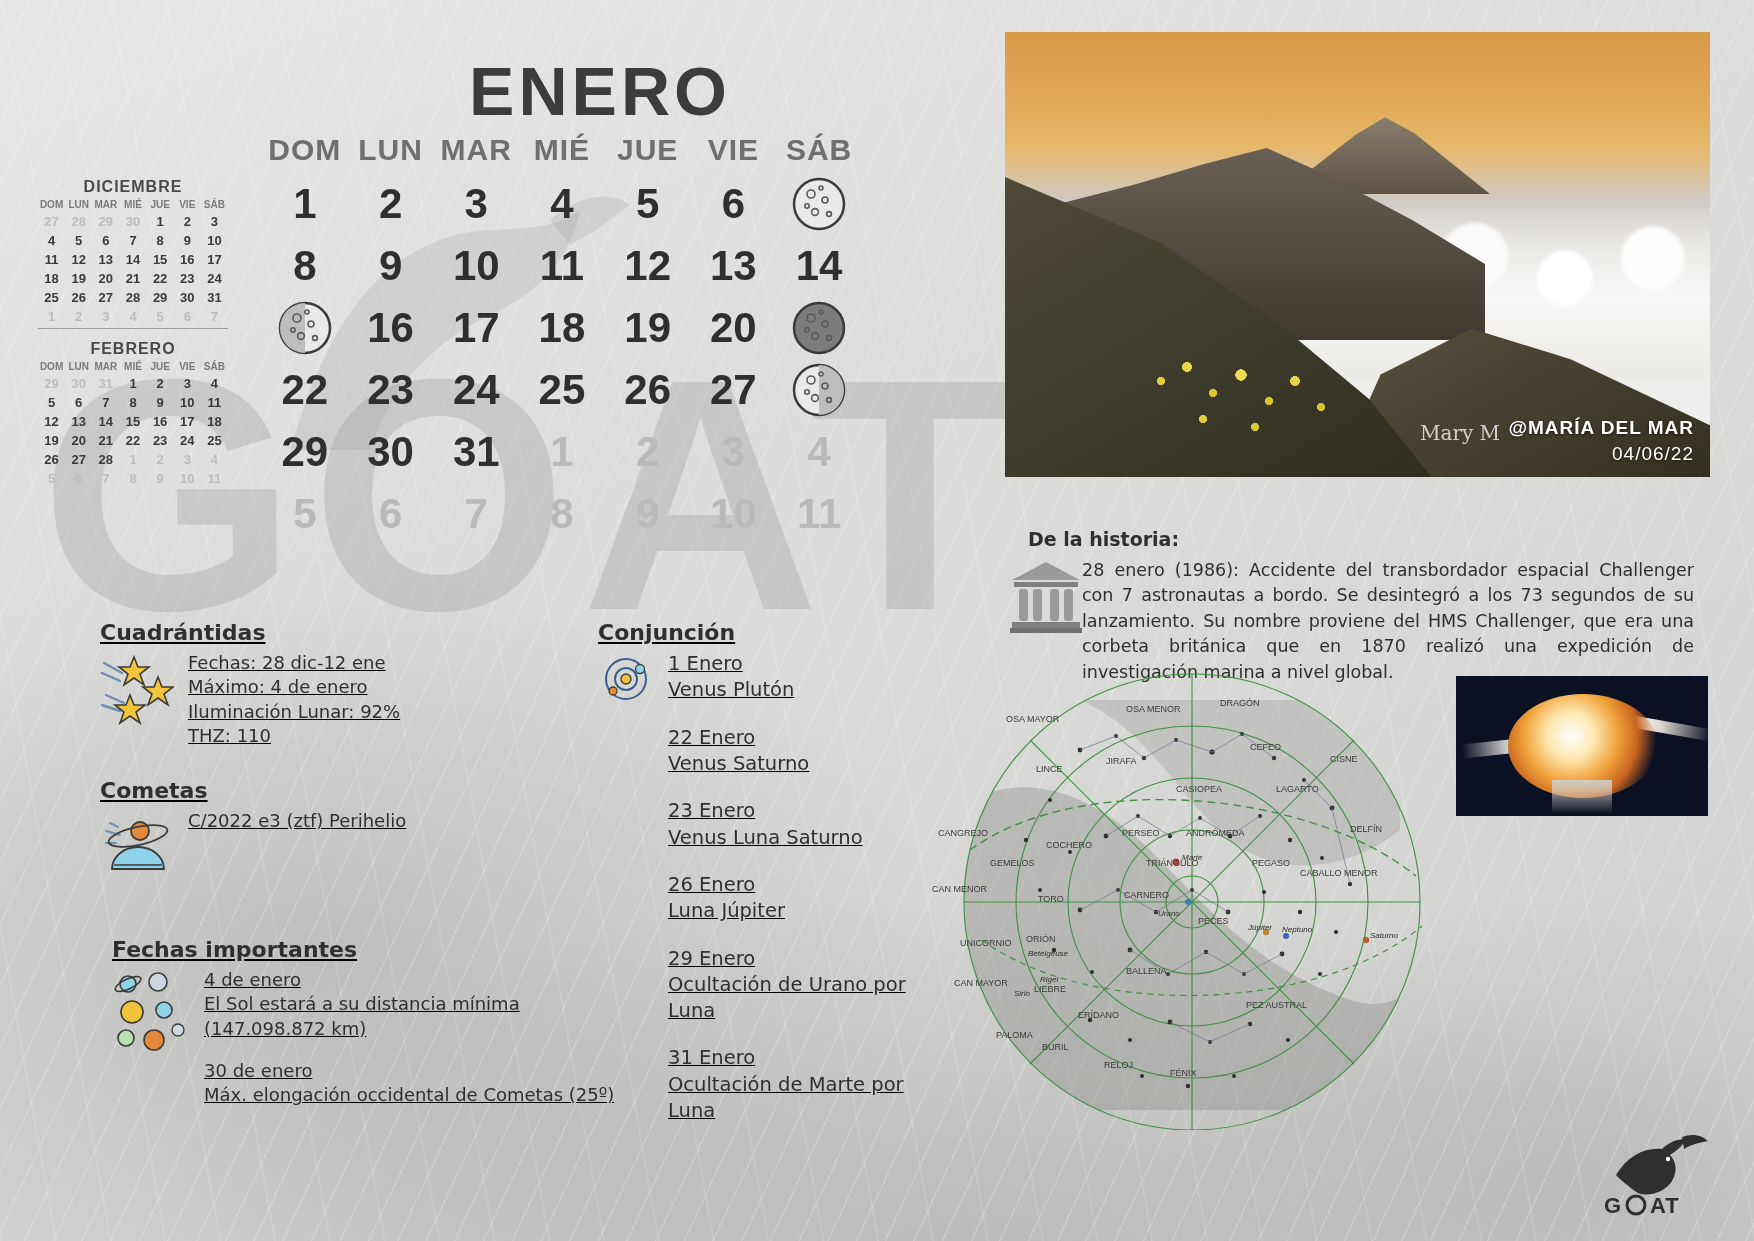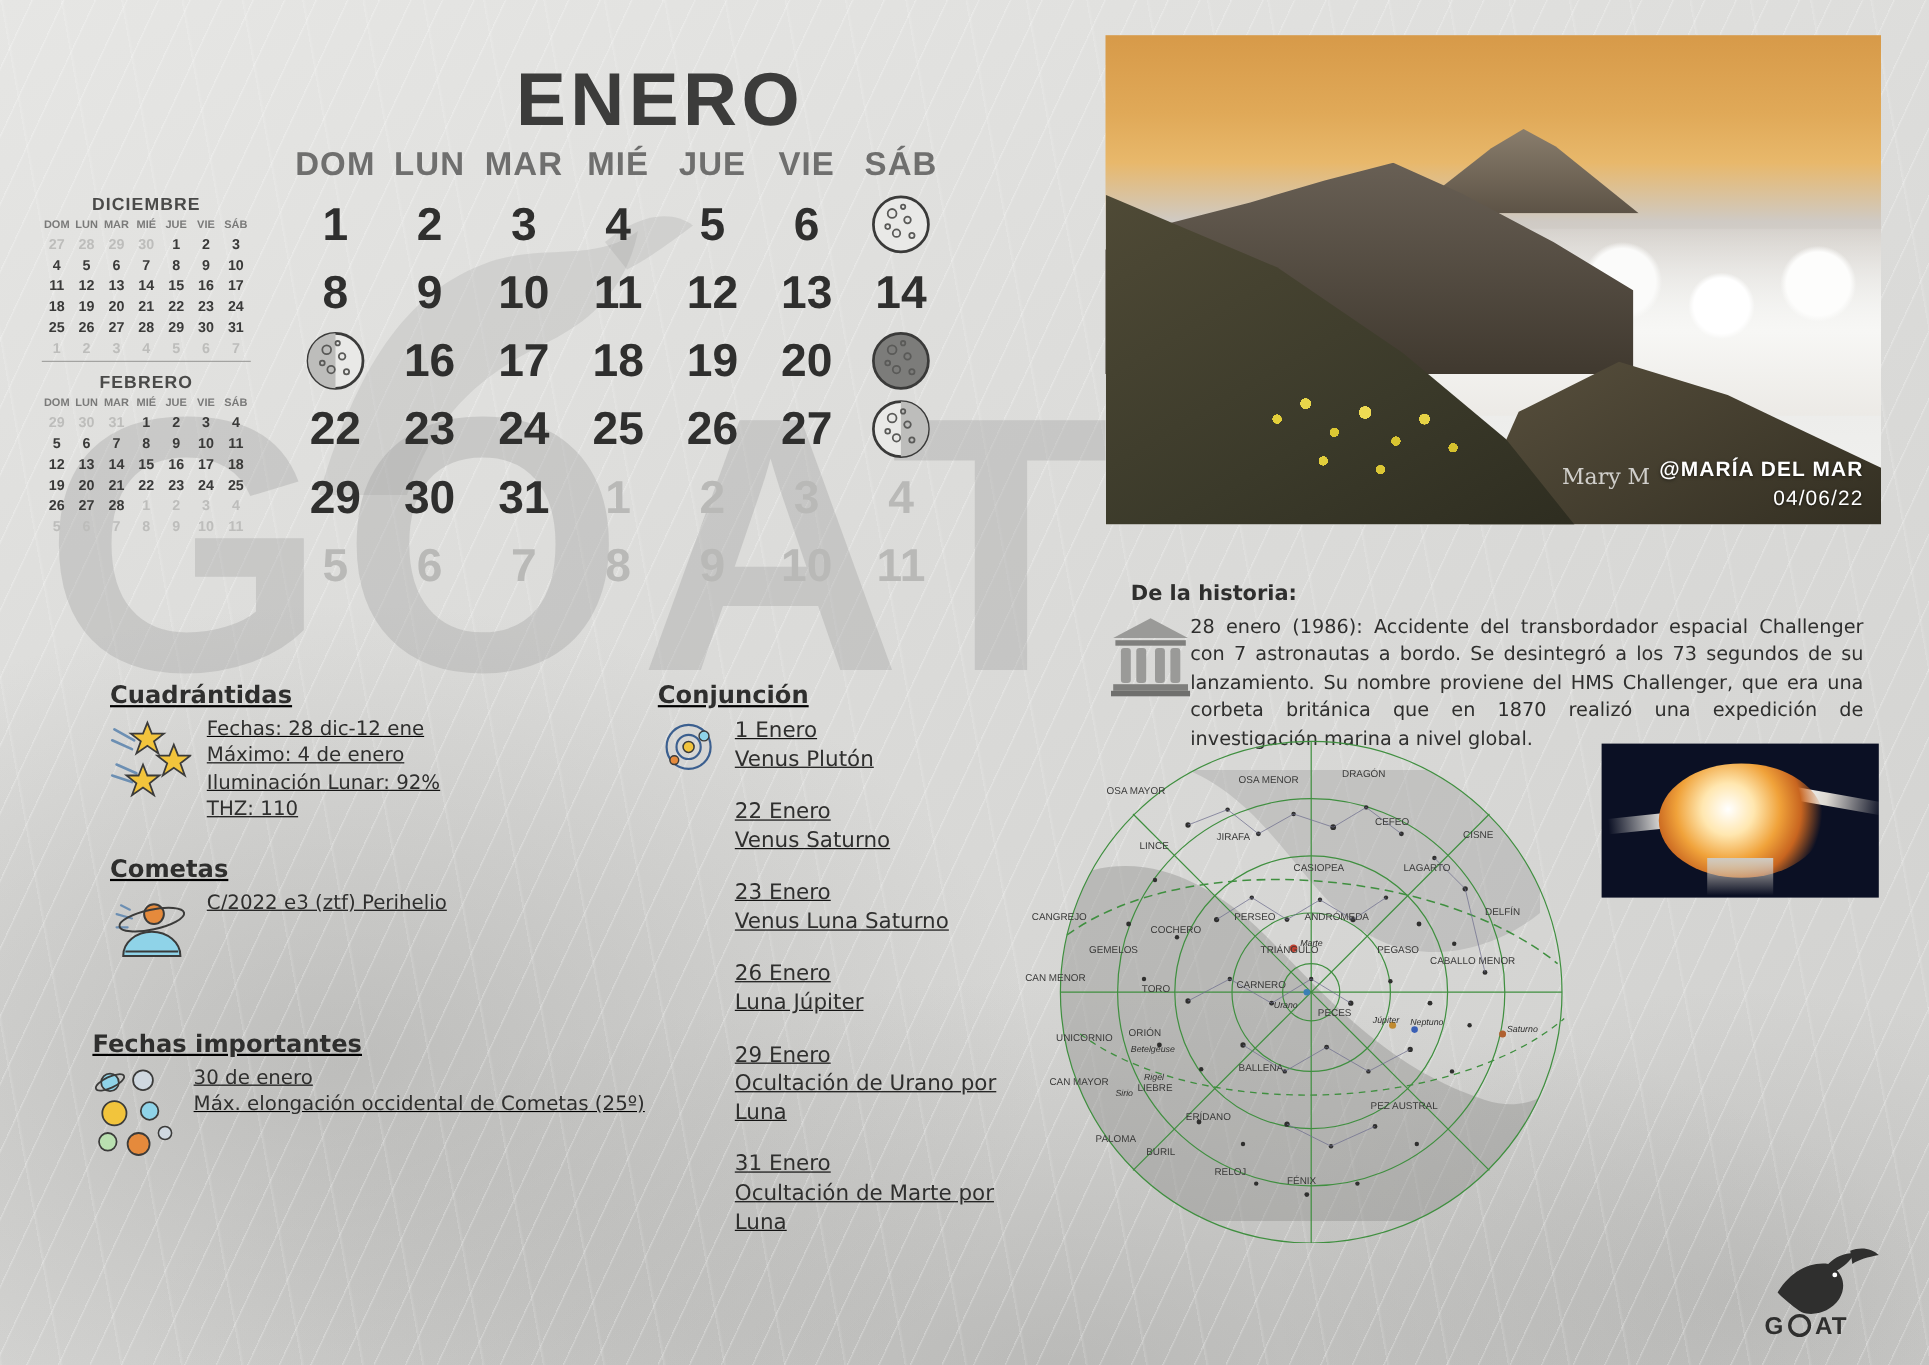--- a/index.html
+++ b/index.html
@@ -200,21 +200,21 @@
     font-size: 22px; font-weight: bold; color: #2f2f2e; margin-bottom: 6px;
     font-family: "DejaVu Sans", sans-serif;
   }
   .blk .lines { font-size: 18px; line-height: 1.35; color: #2f2f2e;
     font-family: "DejaVu Sans", sans-serif; }
   .blk .row { display: flex; gap: 14px; align-items: flex-start; }
   .ico { flex: 0 0 auto; }
 
   #blk-cuad { left: 100px; top: 620px; width: 420px; }
   #blk-com  { left: 100px; top: 778px; width: 420px; }
-  #blk-fech { left: 84px; top: 937px; width: 520px; }
+  #blk-fech { left: 112px; top: 937px; width: 520px; }
   #blk-conj { left: 598px; top: 620px; width: 330px; }
   #blk-conj .ev { font-size: 19.5px; line-height: 1.35; color: #2f2f2e; margin-bottom: 21px;
     font-family: "DejaVu Sans", sans-serif; }
   #blk-conj .ev:last-child { margin-bottom: 0; }
   #blk-fech .grp { margin-bottom: 18px; }
 
   
   #skymap {
     position: absolute; left: 930px; top: 640px; width: 520px; height: 490px;
   }
@@ -581,20 +581,24 @@
       <circle cx="16" cy="16" r="8" fill="#8fd3e8" stroke="#3b3b3a" stroke-width="1.6"></circle>
       <ellipse cx="16" cy="16" rx="14" ry="5" fill="none" stroke="#3b3b3a" stroke-width="1.6" transform="rotate(-25 16 16)"></ellipse>
       <circle cx="46" cy="14" r="9" fill="#cfd8e0" stroke="#3b3b3a" stroke-width="1.6"></circle>
       <circle cx="20" cy="44" r="11" fill="#f2c43c" stroke="#3b3b3a" stroke-width="1.6"></circle>
       <circle cx="52" cy="42" r="8" fill="#8fd3e8" stroke="#3b3b3a" stroke-width="1.6"></circle>
       <circle cx="14" cy="70" r="8" fill="#b9e0b0" stroke="#3b3b3a" stroke-width="1.6"></circle>
       <circle cx="42" cy="72" r="10" fill="#e58a3c" stroke="#3b3b3a" stroke-width="1.6"></circle>
       <circle cx="66" cy="62" r="6" fill="#cfd8e0" stroke="#3b3b3a" stroke-width="1.4"></circle>
     </svg>
     <div class="lines">
+        <div class="grp">
+          <div>4 de enero</div>
+          <div>El Sol estará a su distancia mínima (147.098.872 km)</div>
+        </div>
         <div class="grp">
           <div>30 de enero</div>
           <div>Máx. elongación occidental de Cometas (25º)</div>
         </div>
       </div>
   </div>
 </div>
 
 <div class="blk" id="blk-conj">
   <h3>Conjunción</h3>

